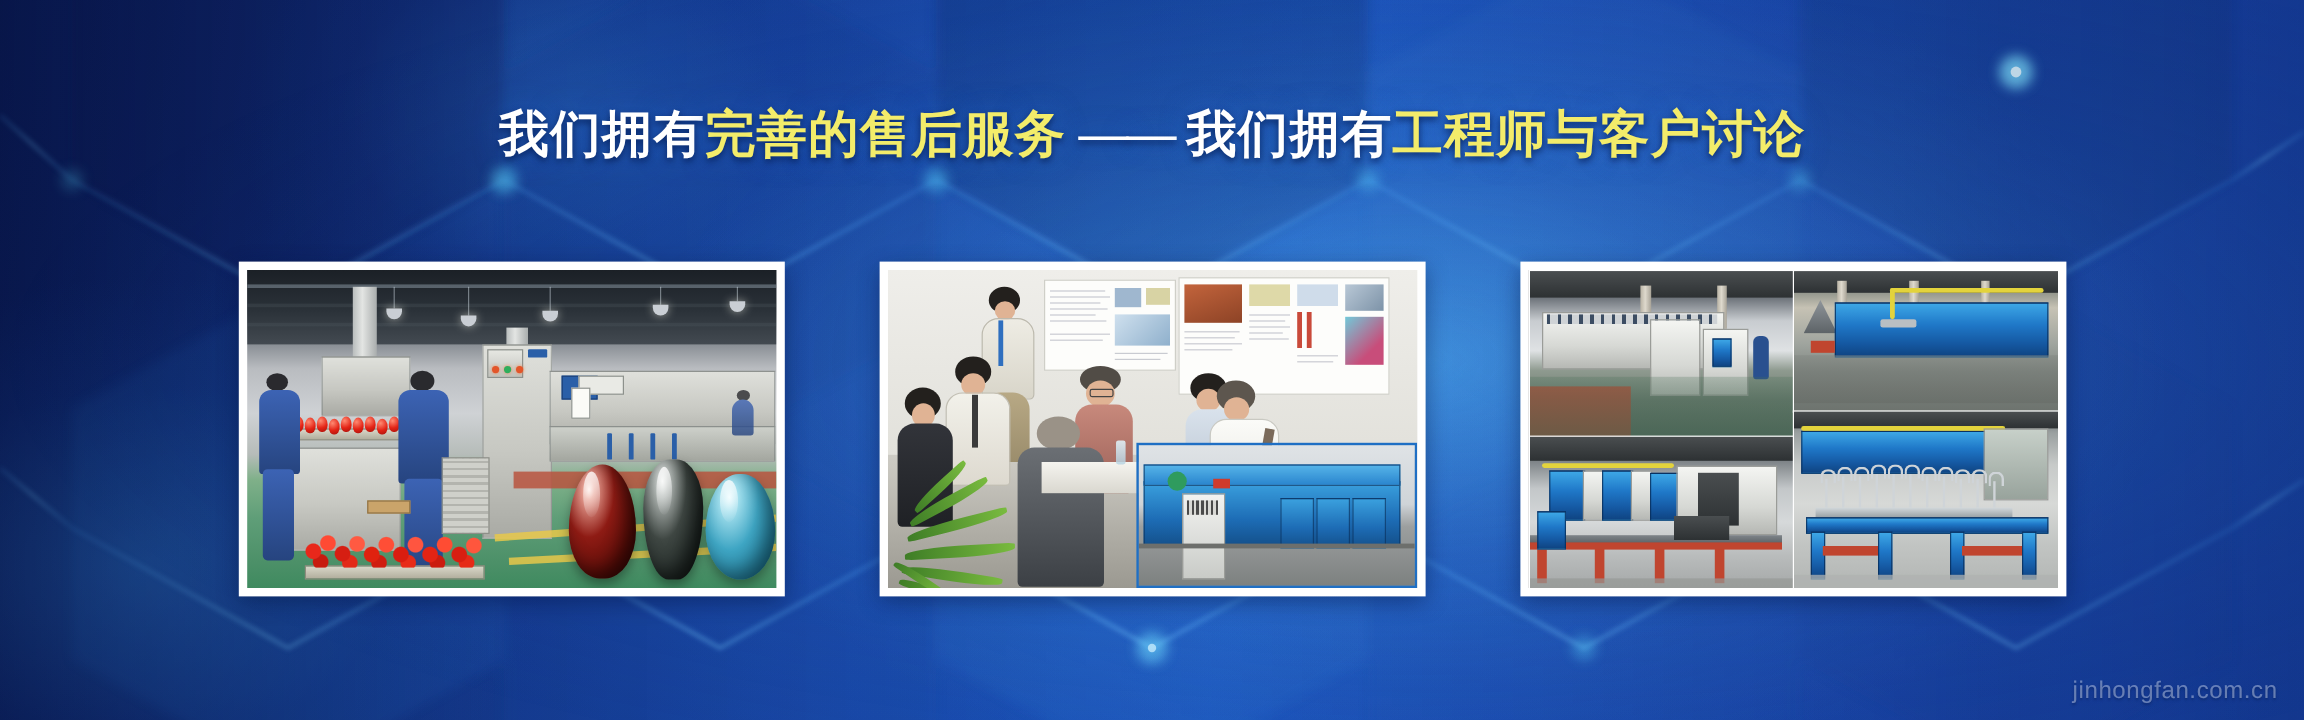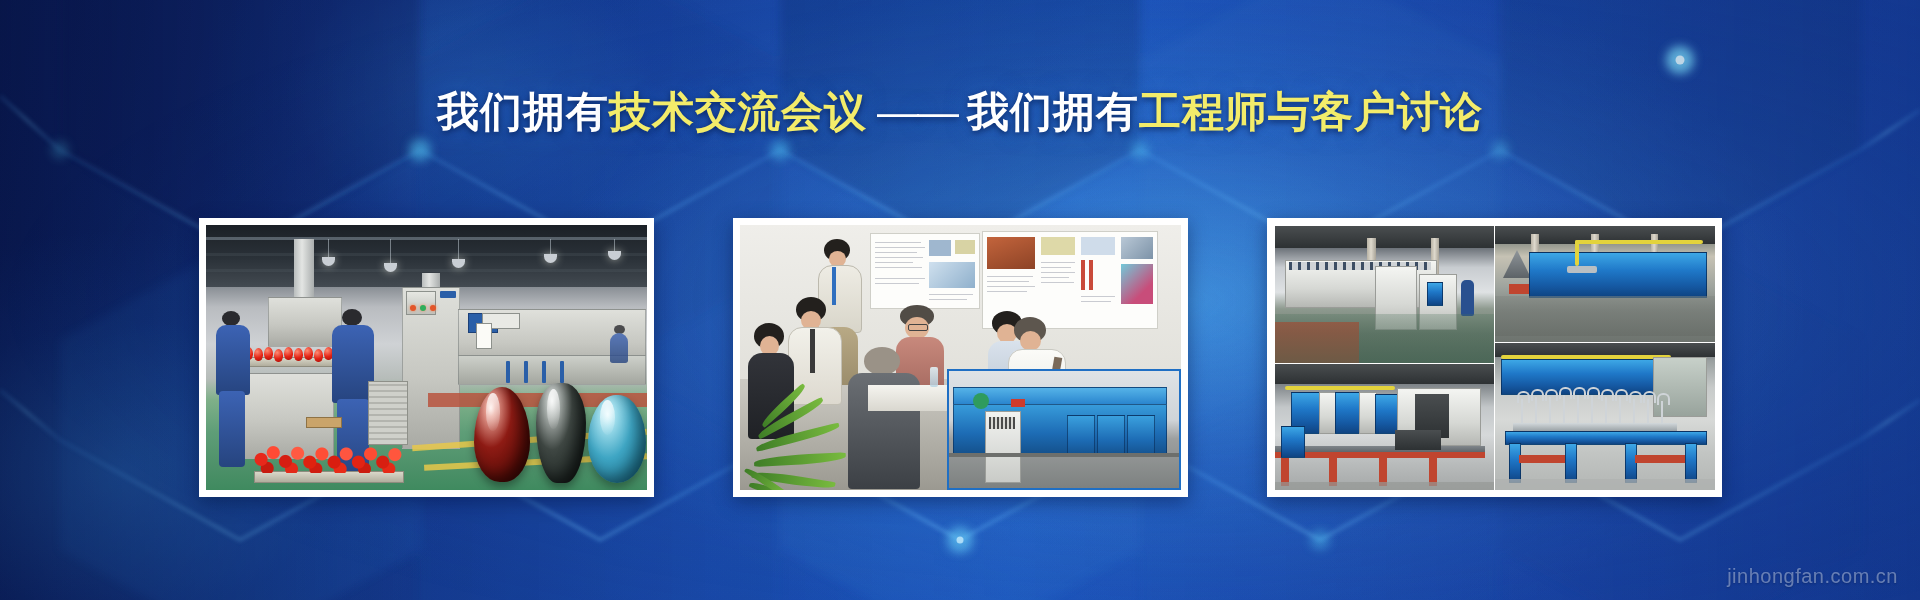--- a/index.html
+++ b/index.html
@@ -248,21 +248,21 @@
         <circle cx="240" cy="440" r="5" fill="#d8f5ff" opacity="0.9"></circle>
         <circle cx="1320" cy="250" r="3.5" fill="#d8f5ff" opacity="0.75"></circle>
         <circle cx="960" cy="540" r="3.5" fill="#d8f5ff" opacity="0.7"></circle>
       </g>
     </g>
   </svg>
 
   <div id="sheen"></div>
 
   <div id="headline">
-    <span>我们拥有</span><span class="hl">技术交流会议</span><span class="dash">——</span><span>我们拥有</span><span class="hl">工程师与客户讨论</span>
+    <span>我们拥有</span><span class="hl">完善的售后服务</span><span class="dash">——</span><span>我们拥有</span><span class="hl">工程师与客户讨论</span>
   </div>
 
   <div id="photos">
 
     <div class="frame f1">
       <div class="photo p1">
         <div class="roof"></div>
         <div class="beam" style="left:0;top:12px;width:100%;"></div>
         <div class="beam" style="left:0;top:28px;width:100%;opacity:.22;"></div>
         <div class="beam" style="left:0;top:44px;width:100%;opacity:.18;"></div>

